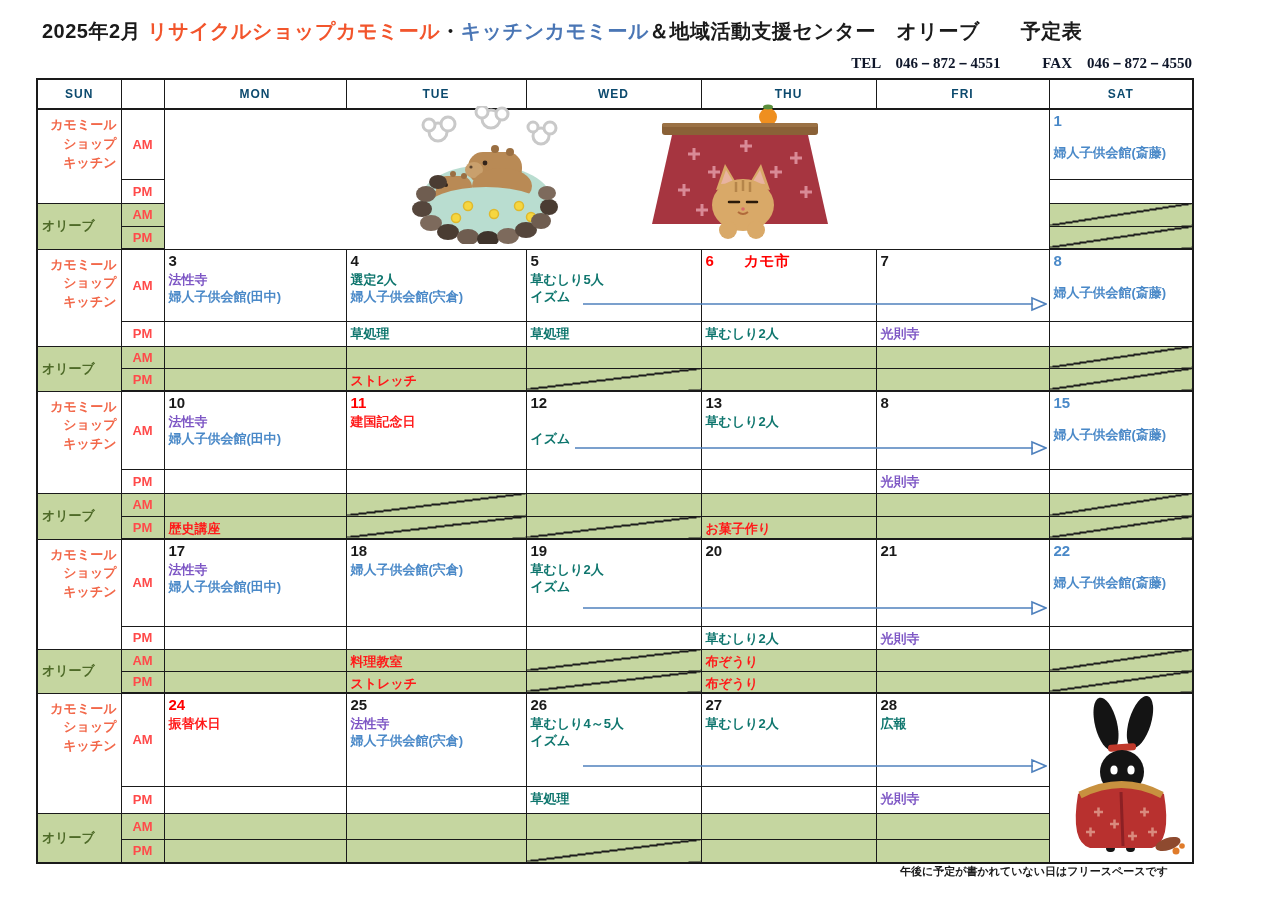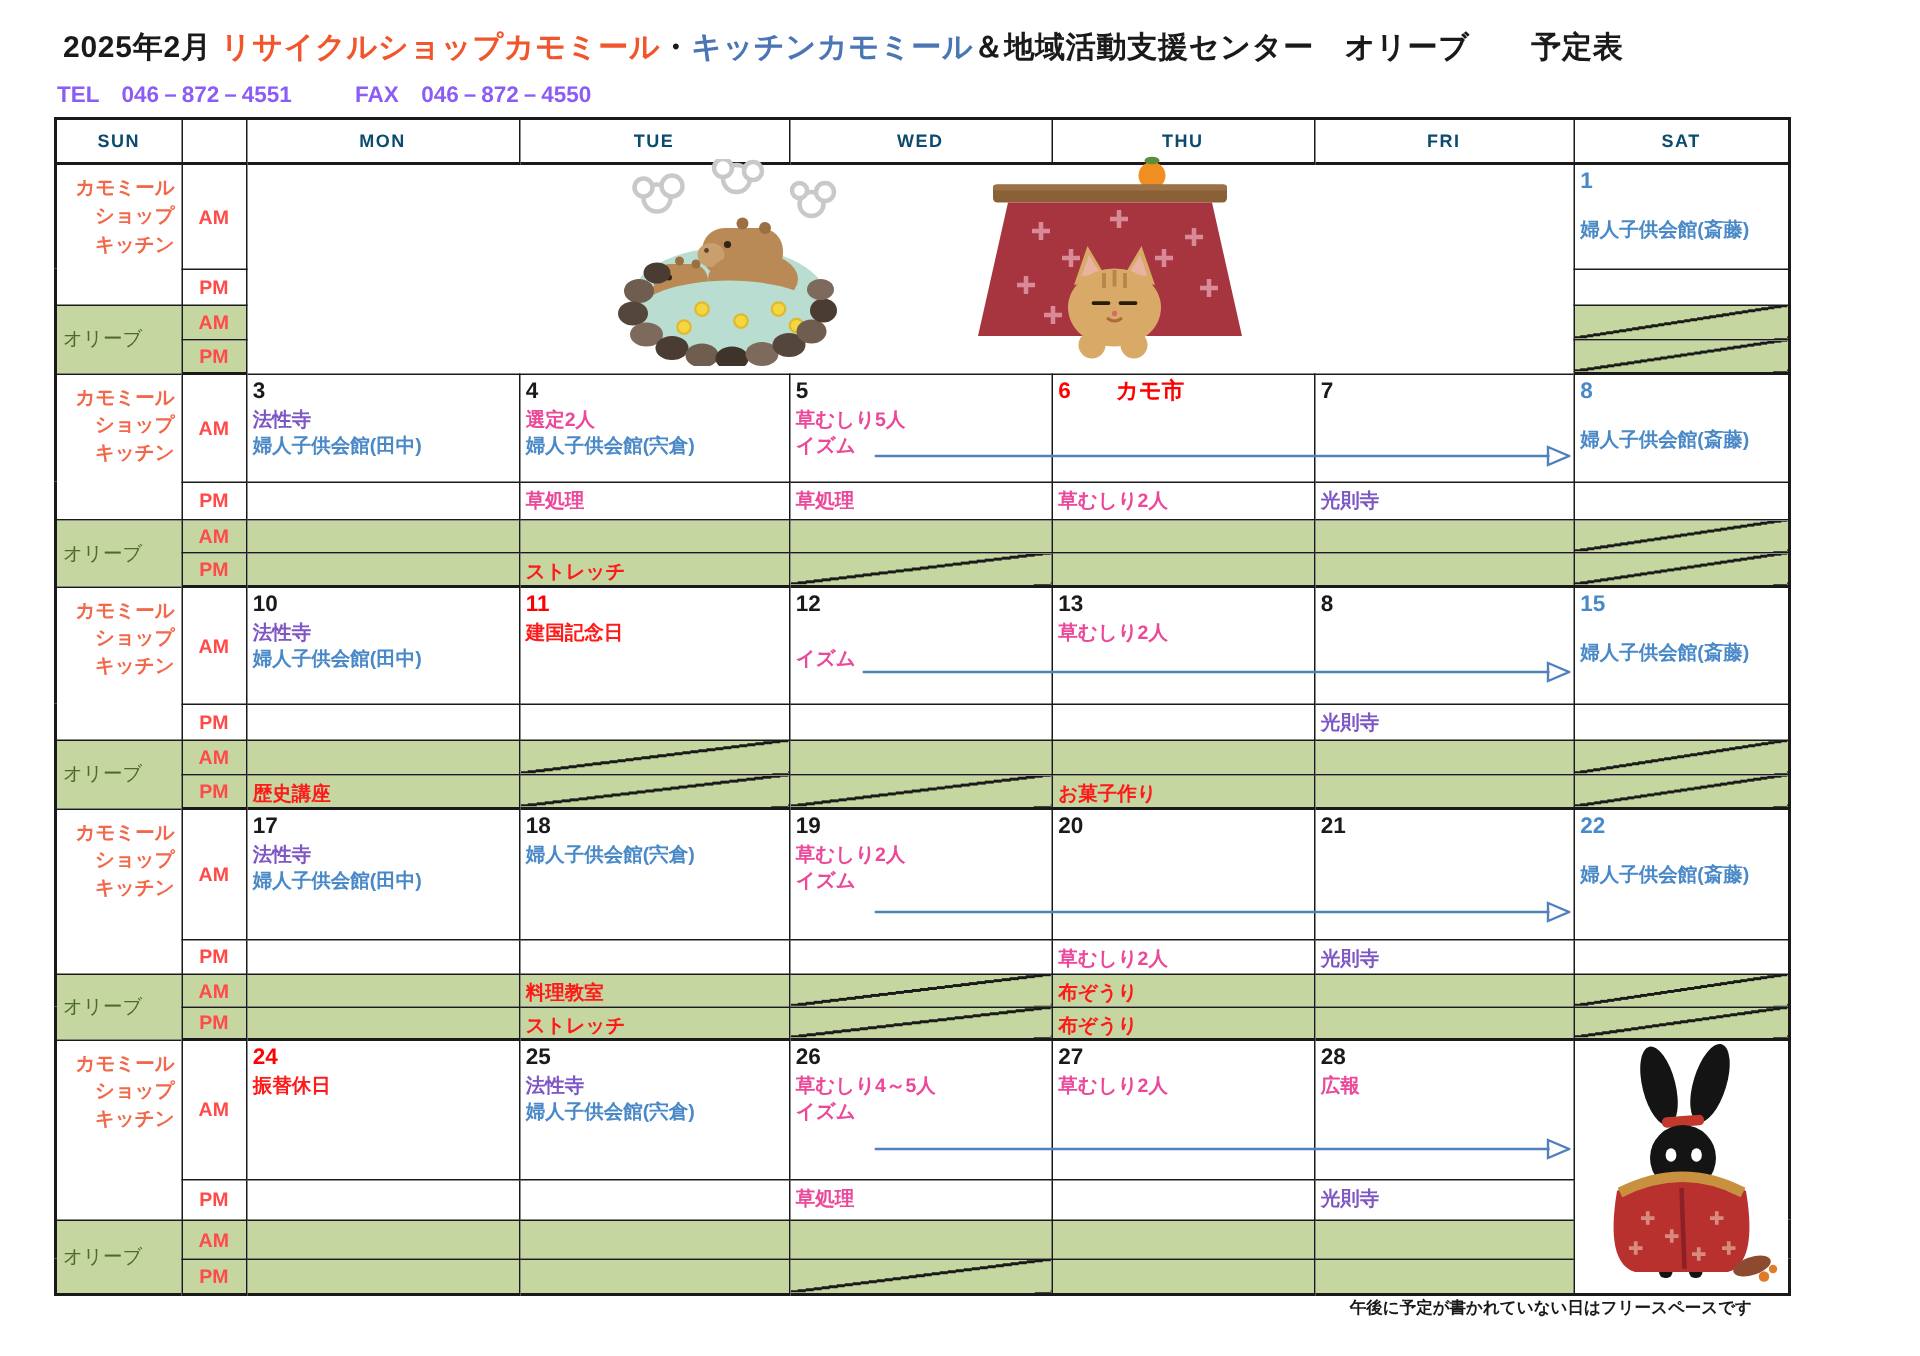--- a/index.html
+++ b/index.html
@@ -2,45 +2,45 @@
 <html><head>
 <meta charset="utf-8">
 <style>
   html,body{margin:0;padding:0;background:#fff;}
   #page{position:relative;width:1280px;height:904px;background:#fff;overflow:hidden;
         font-family:"Liberation Sans","DejaVu Sans",sans-serif;}
   
   #title{position:absolute;left:42px;top:18px;font-size:20px;font-weight:bold;color:#1a1a1a;letter-spacing:.5px;}
   #title .red{color:#f2552c;}
   #title .blue{color:#4a76b5;}
-  #contact{position:absolute;left:0;top:54px;width:1192px;text-align:left;font-size:15px;font-weight:bold;color:#8b5cf6;}
+  #contact{position:absolute;left:0;top:54px;width:1192px;text-align:right;font-size:15px;font-weight:bold;color:#0f172a;font-family:Liberation Serif, serif;}
   #contact span{margin-left:38px;}
   
   #tblwrap{position:absolute;left:36px;top:78px;}
   table{border-collapse:collapse;table-layout:fixed;width:1156px;}
   td{border:1px solid #1a1a1a;padding:0;vertical-align:top;overflow:hidden;}
   table{border:2px solid #1a1a1a;}
   tr.hdr td{border-bottom-width:2px;height:28px;vertical-align:middle;text-align:center;
             font-size:12px;font-weight:bold;color:#0c4a6e;letter-spacing:1px;}
   tr.wkend td{border-bottom-width:2px;}
   td.sunh{color:#e03030;}
   td.sath{color:#4a89c8;}
   .green{background:#c5d6a0;}
   .cross{background-image:linear-gradient(to bottom right,transparent calc(50% - 1px),#1a1a1a calc(50% - 1px),#1a1a1a calc(50% + 1px),transparent calc(50% + 1px));}
   td.lblcam{color:#f2684a;font-size:13px;font-weight:bold;padding:6px 4px;white-space:pre-line;line-height:1.45;text-align:right;}
-  td.lblolv{color:#4e6a28;font-size:13px;font-weight:normal;vertical-align:middle;padding:2px 4px;}
+  td.lblolv{color:#4e6a28;font-size:13px;font-weight:bold;vertical-align:middle;padding:2px 4px;}
   td.ampm{text-align:center;vertical-align:middle;font-size:13px;font-weight:bold;color:#ff4a4a;}
   .date{font-size:15px;font-weight:600;color:#1a1a1a;padding:1px 0 0 4px;line-height:20px;min-height:20px;}
   .date.red{color:#ff0000;}
   .date.blue{color:#4a89c8;}
   .ev{font-size:13px;font-weight:bold;padding:0 0 0 4px;line-height:17px;min-height:17px;}
   .c-purple{color:#7e57c5;}
   .c-blue{color:#4a89c8;}
   .c-red{color:#ff1a1a;}
-  .c-black{color:#ec4899;}
+  .c-black{color:#0f766e;}
   .satgap{margin-top:13px;}
   .kamoichi{margin-left:30px;font-size:15px;}
   .pmcell .ev{padding-top:3px;}
   
   .arrow{position:absolute;pointer-events:none;}
   .illus{position:absolute;pointer-events:none;}
   #footnote{position:absolute;left:0;top:864px;width:1168px;text-align:right;
             font-size:11px;font-weight:bold;color:#1a1a1a;}
 </style>
 </head>

